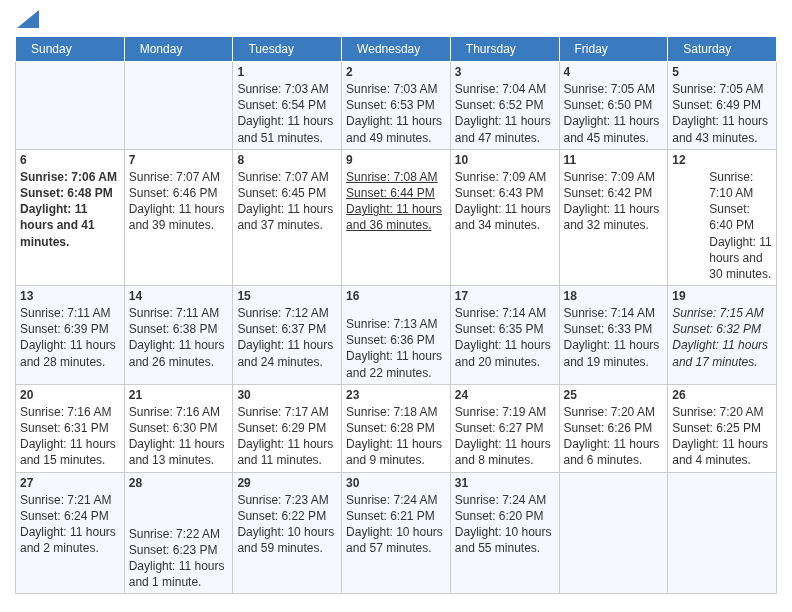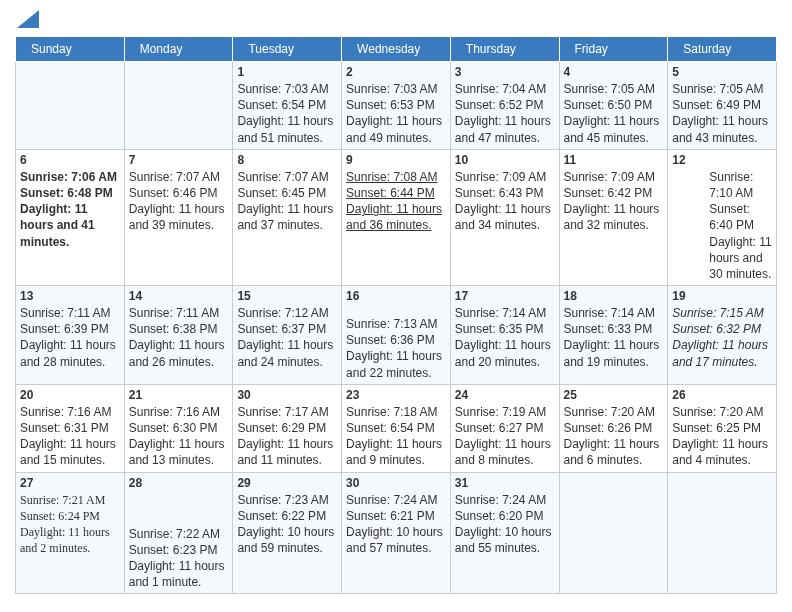--- a/index.html
+++ b/index.html
@@ -257,21 +257,21 @@
           </td>
           <td>
             <span class="day-number">30</span>
             <div class="cell-text" style="white-space: pre-line;">Sunrise: 7:17 AM
 Sunset: 6:29 PM
 Daylight: 11 hours and 11 minutes.</div>
           </td>
           <td>
             <span class="day-number">23</span>
             <div class="cell-text" style="white-space: pre-line;">Sunrise: 7:18 AM
-Sunset: 6:54 PM
+Sunset: 6:28 PM
 Daylight: 11 hours and 9 minutes.</div>
           </td>
           <td>
             <span class="day-number">24</span>
             <div class="cell-text" style="white-space: pre-line;">Sunrise: 7:19 AM
 Sunset: 6:27 PM
 Daylight: 11 hours and 8 minutes.</div>
           </td>
           <td>
             <span class="day-number">25</span>
@@ -282,21 +282,21 @@
           <td>
             <span class="day-number">26</span>
             <div class="cell-text" style="white-space: pre-line;">Sunrise: 7:20 AM
 Sunset: 6:25 PM
 Daylight: 11 hours and 4 minutes.</div>
           </td>
         </tr>
         <tr>
           <td>
             <span class="day-number">27</span>
-            <div class="cell-text" style="white-space: pre-line; font-family: Liberation Serif, serif;">Sunrise: 7:21 AM
+            <div class="cell-text" style="white-space: pre-line;">Sunrise: 7:21 AM
 Sunset: 6:24 PM
 Daylight: 11 hours and 2 minutes.</div>
           </td>
           <td>
             <span class="day-number">28</span>
             <div class="cell-text" style="white-space: pre-line; margin-top: 36px;">Sunrise: 7:22 AM
 Sunset: 6:23 PM
 Daylight: 11 hours and 1 minute.</div>
           </td>
           <td>

